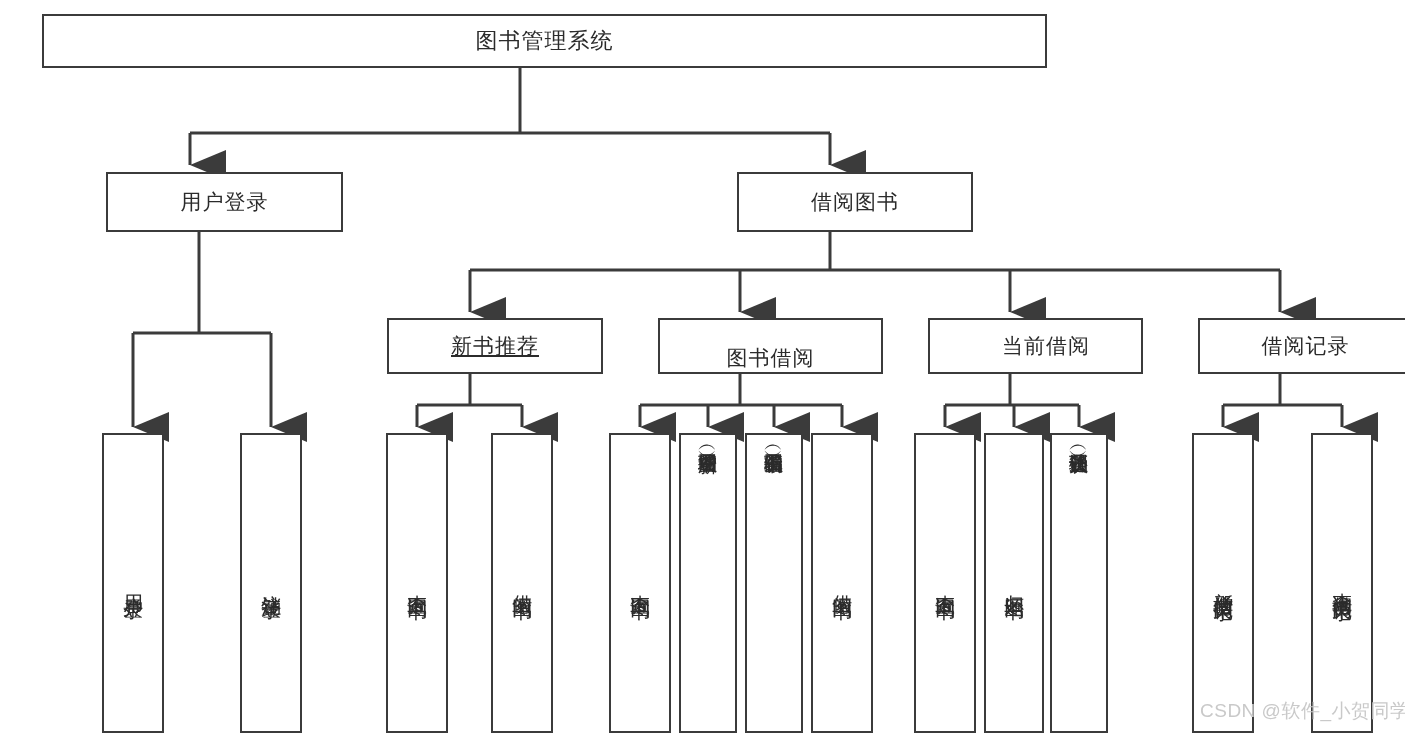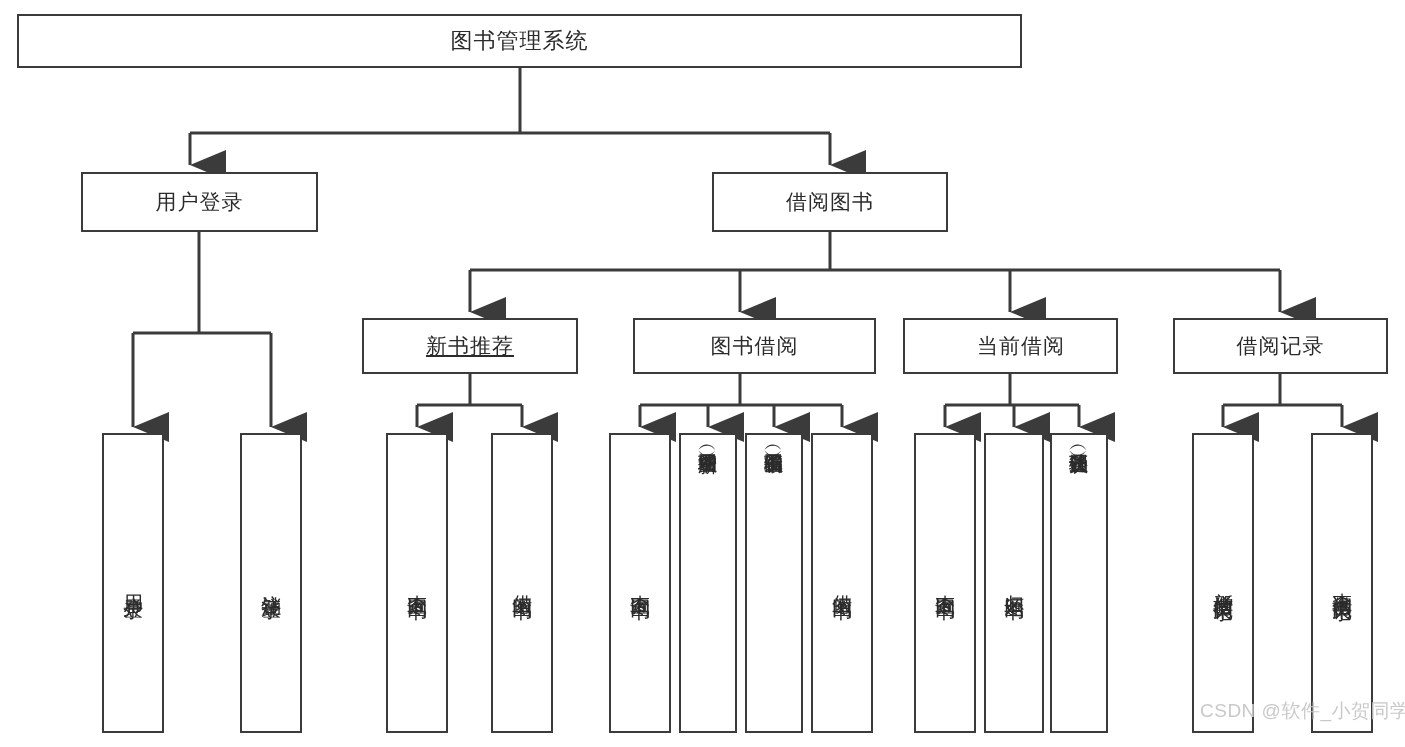--- a/index.html
+++ b/index.html
@@ -31,20 +31,21 @@
     background: #ffffff;
     border: 2px solid #3b3b3b;
     display: flex;
     align-items: center;
     justify-content: center;
     color: #2b2b2b;
   }
   .node.horiz {
     font-size: 21px;
     letter-spacing: 1px;
+    margin-left: 25px;
   }
   .node.root {
     font-size: 22px;
   }
   .node.leaf {
     font-size: 20px;
     align-items: center;
     justify-content: center;
     padding: 4px 0;
   }
@@ -136,21 +137,21 @@
   <div class="node horiz" style="left:81px; top:172px; width:237px; height:60px;">
     <span>用户登录</span>
   </div>
   <div class="node horiz" style="left:712px; top:172px; width:236px; height:60px;">
     <span>借阅图书</span>
   </div>
 
   <div class="node horiz" style="left:362px; top:318px; width:216px; height:56px;text-decoration:underline;">
     <span>新书推荐</span>
   </div>
-  <div class="node horiz" style="left:633px; top:318px; width:243px; height:56px;">
+  <div class="node horiz" style="left:633px; top:318px; width:225px; height:56px;align-items:flex-end;">
     <span>图书借阅</span>
   </div>
   <div class="node horiz" style="left:903px; top:318px; width:215px; height:56px;padding-left:21px;">
     <span>当前借阅</span>
   </div>
   <div class="node horiz" style="left:1173px; top:318px; width:215px; height:56px;">
     <span>借阅记录</span>
   </div>
 
   <div class="node leaf" style="left:102px; top:433px; width:62px; height:300px;">

